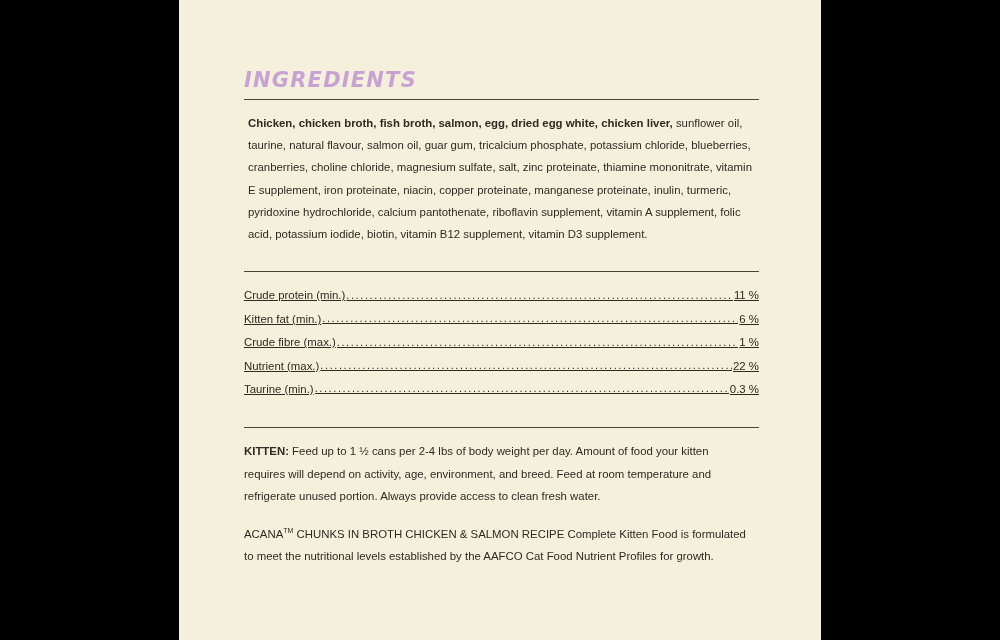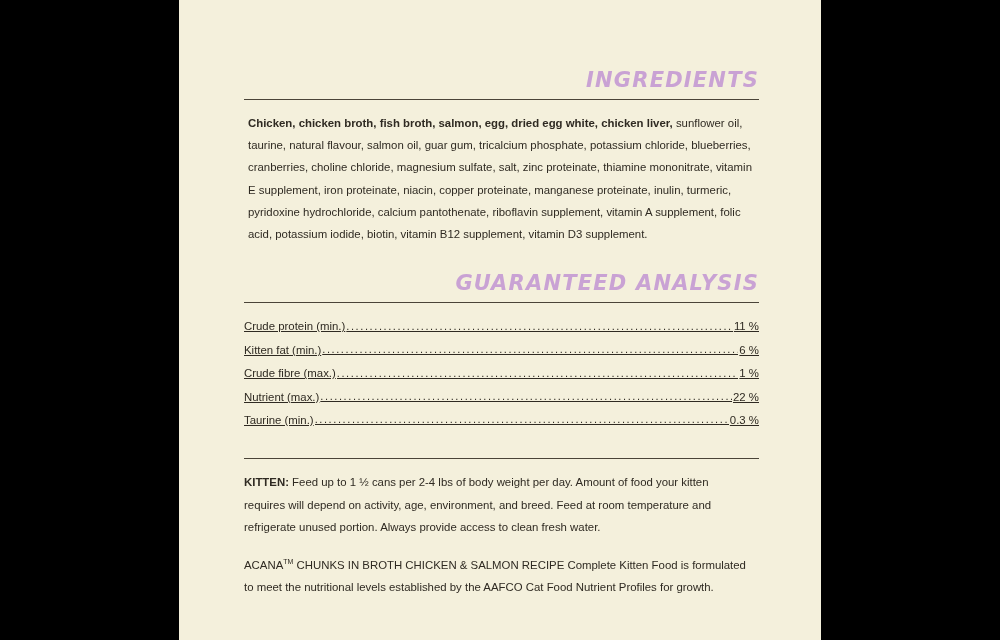--- a/index.html
+++ b/index.html
@@ -35,21 +35,20 @@
   }
   h2.section-title {
     font-family: "DejaVu Sans", sans-serif;
     font-weight: bold;
     font-style: italic;
     font-size: 21px;
     letter-spacing: 1.2px;
     color: #c9a2d4;
     margin: 0 0 7px 0;
     text-transform: uppercase;
-    text-align: right;
   }
   .rule {
     height: 1px;
     background: #4a4438;
     width: 100%;
     margin-bottom: 12px;
   }
   .body-text {
     font-size: 11.4px;
     line-height: 1.95;
@@ -95,21 +94,20 @@
   <div class="panel">
     <div class="content">
 
       <div class="block">
         <h2 class="section-title">INGREDIENTS</h2>
         <div class="rule"></div>
         <p class="body-text"><b>Chicken, chicken broth, fish broth, salmon, egg, dried egg white, chicken liver,</b><span> sunflower oil, taurine, natural flavour, salmon oil, guar gum, tricalcium phosphate, potassium chloride, blueberries, cranberries, choline chloride, magnesium sulfate, salt, zinc proteinate, thiamine mononitrate, vitamin E supplement, iron proteinate, niacin, copper proteinate, manganese proteinate, inulin, turmeric, pyridoxine hydrochloride, calcium pantothenate, riboflavin supplement, vitamin A supplement, folic acid, potassium iodide, biotin, vitamin B12 supplement, vitamin D3 supplement.</span></p>
       </div>
 
       <div class="block">
-        <h2 class="section-title">GUARANTEED ANALYSIS</h2>
         <div class="rule"></div>
         <ul class="ga-list" id="ga-list">
             <li class="ga-row">
               <span class="ga-label">Crude protein (min.)</span>
               <span class="ga-dots">.......................................................................................................................</span>
               <span class="ga-value">11 %</span>
             </li>
             <li class="ga-row">
               <span class="ga-label">Kitten fat (min.)</span>
               <span class="ga-dots">.......................................................................................................................</span>

